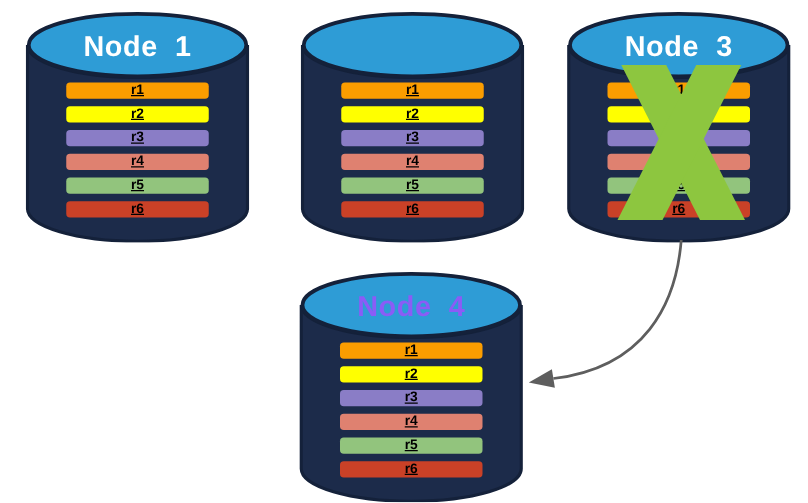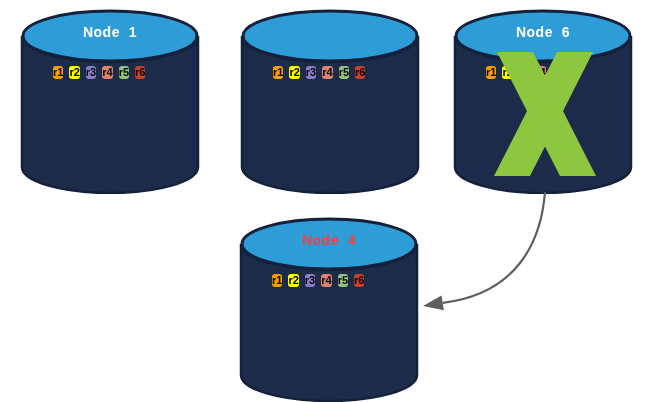--- a/index.html
+++ b/index.html
@@ -4,25 +4,25 @@
 <style>
   html,body{margin:0;padding:0;background:#fff;}
   .canvas{
     position:relative;width:646px;height:402px;background:#fff;overflow:hidden;
     font-family:"Liberation Sans",sans-serif;
   }
   .node{position:absolute;width:180px;height:186px;}
   .node svg.cyl{position:absolute;left:0;top:0;}
   .node .title{
     position:absolute;top:16px;left:0;width:100%;text-align:center;
-    font-size:14px;font-weight:bold;letter-spacing:.5px;white-space:pre;
+    font-size:23px;font-weight:bold;letter-spacing:.5px;white-space:pre;
   }
   .rows{
     position:absolute;left:33px;top:58px;width:114px;
-    display:flex;gap:6px;
+    display:flex;flex-direction:column;gap:6px;text-decoration:underline;
   }
   .row{
     height:13px;border-radius:3px;text-align:center;
     font-size:11px;font-weight:bold;line-height:13px;color:#000;
   }
   .x-overlay{position:absolute;left:0;top:0;}
   .arrow-layer{position:absolute;left:0;top:0;pointer-events:none;}
 </style>
 </head>
 <body>
@@ -58,41 +58,41 @@
       <div class="row" style="background: rgb(146, 196, 125);">r5</div>
       <div class="row" style="background: rgb(202, 65, 39);">r6</div>
     </div>
   </div>
 
   <div class="node" style="left:453px;top:8px;">
     <svg class="cyl" width="180" height="186" viewBox="0 0 180 186">
       <path d="M2 28 V159 A88 26 0 0 0 178 159 V28 A88 26 0 0 1 2 28 Z" stroke-width="2.5" fill="#1C2B4A" stroke="#14213A"></path>
       <ellipse cx="90" cy="28" rx="87" ry="25" stroke-width="3" fill="#2E9CD6" stroke="#14213A"></ellipse>
     </svg>
-    <div class="title" style="color: rgb(255, 255, 255);">Node  6</div>
+    <div class="title" style="color: rgb(255, 255, 255);">Node  3</div>
     <div class="rows">
       <div class="row" style="background: rgb(251, 157, 0);">r1</div>
       <div class="row" style="background: rgb(255, 255, 0);">r2</div>
       <div class="row" style="background: rgb(138, 125, 198);">r3</div>
       <div class="row" style="background: rgb(223, 129, 112);">r4</div>
       <div class="row" style="background: rgb(146, 196, 125);">r5</div>
       <div class="row" style="background: rgb(202, 65, 39);">r6</div>
     </div>
     <svg class="x-overlay" width="180" height="186" viewBox="0 0 180 186">
       <polygon points="44,44 80,44 143,168 107,168" fill="#8DC63F"></polygon>
       <polygon points="104,44 140,44 77,168 41,168" fill="#8DC63F"></polygon>
     </svg>
   </div>
 
   <div class="node" style="left:239px;top:216px;">
     <svg class="cyl" width="180" height="186" viewBox="0 0 180 186">
       <path d="M2 28 V159 A88 26 0 0 0 178 159 V28 A88 26 0 0 1 2 28 Z" stroke-width="2.5" fill="#1C2B4A" stroke="#14213A"></path>
       <ellipse cx="90" cy="28" rx="87" ry="25" stroke-width="3" fill="#2E9CD6" stroke="#14213A"></ellipse>
     </svg>
-    <div class="title" style="color: #ef4444;">Node  4</div>
+    <div class="title" style="color: #8b5cf6;">Node  4</div>
     <div class="rows">
       <div class="row" style="background: rgb(251, 157, 0);">r1</div>
       <div class="row" style="background: rgb(255, 255, 0);">r2</div>
       <div class="row" style="background: rgb(138, 125, 198);">r3</div>
       <div class="row" style="background: rgb(223, 129, 112);">r4</div>
       <div class="row" style="background: rgb(146, 196, 125);">r5</div>
       <div class="row" style="background: rgb(202, 65, 39);">r6</div>
     </div>
   </div>
 

